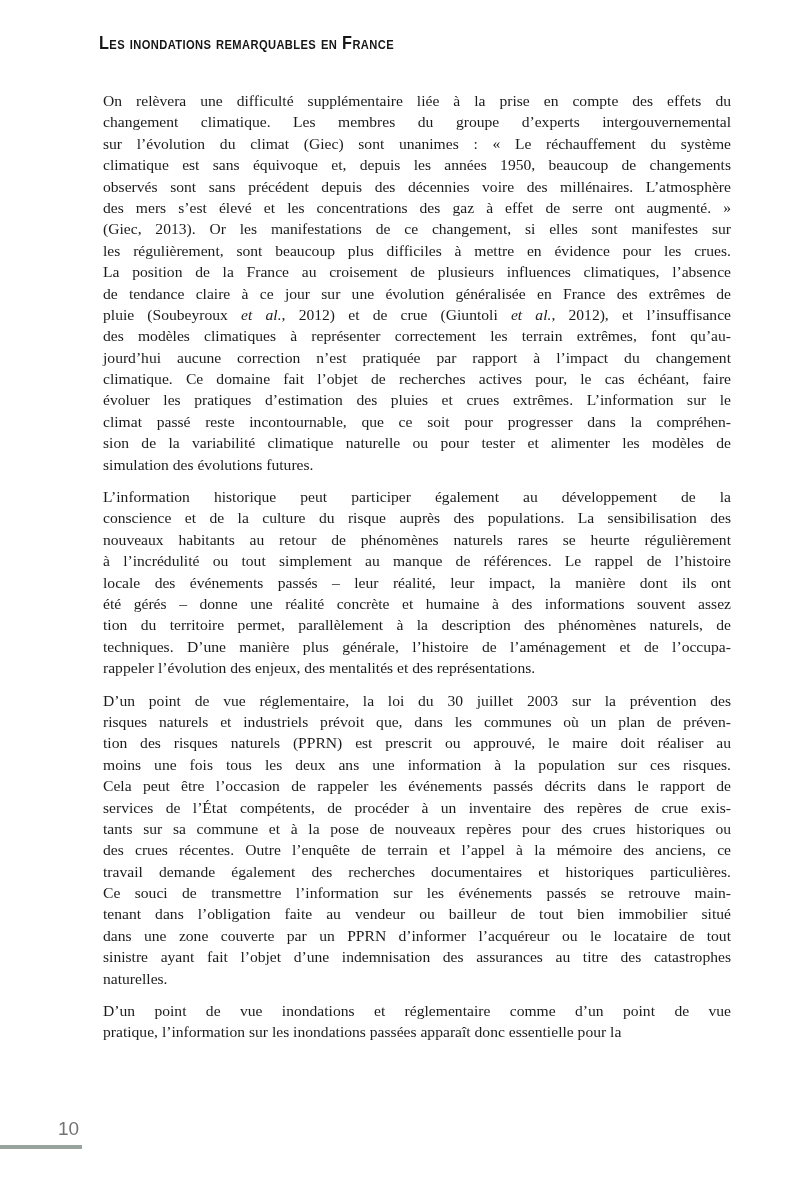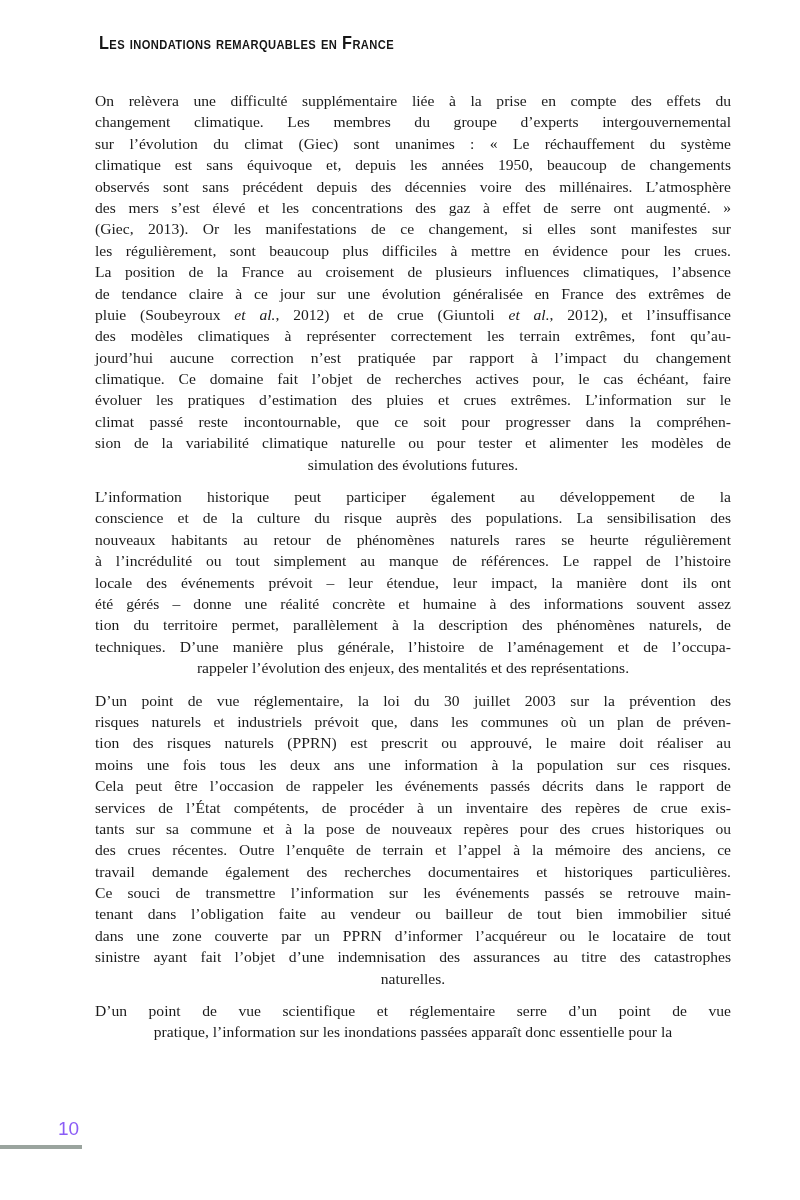--- a/index.html
+++ b/index.html
@@ -29,49 +29,49 @@
     transform-origin: left center;
     white-space: nowrap;
   }
   .body-column {
     position: absolute;
     left: 95px;
     top: 90px;
     width: 636px;
   }
   .paragraph {
-    margin: 0 0 11px 0;
+    margin: 0 0 11px 8px;
   }
   .line {
     font-size: 15.6px;
     line-height: 21.4px;
     height: 21.4px;
     text-align: justify;
     white-space: normal;
     overflow: visible;
   }
   
   .line:not(.last)::after {
     content: "";
     display: inline-block;
     width: 100%;
     height: 0;
   }
   .line.last {
-    text-align: center;
+    text-align: left;
   }
   .line i {
   }
   .page-number {
     position: absolute;
     left: 58px;
     top: 1118px;
     font-family: "Liberation Sans", sans-serif;
     font-size: 19px;
-    color: #8b5cf6;
+    color: #737373;
   }
   .footer-rule {
     position: absolute;
     left: 0;
     top: 1145px;
     width: 82px;
     height: 4px;
     background: #9aa49e;
   }
 </style>
@@ -99,21 +99,21 @@
       <div class="line">évoluer les pratiques d’estimation des pluies et crues extrêmes. L’information sur le</div>
       <div class="line">climat passé reste incontournable, que ce soit pour progresser dans la compréhen-</div>
       <div class="line">sion de la variabilité climatique naturelle ou pour tester et alimenter les modèles de</div>
       <div class="line last">simulation des évolutions futures.</div>
     </div>
     <div class="paragraph">
       <div class="line">L’information historique peut participer également au développement de la</div>
       <div class="line">conscience et de la culture du risque auprès des populations. La sensibilisation des</div>
       <div class="line">nouveaux habitants au retour de phénomènes naturels rares se heurte régulièrement</div>
       <div class="line">à l’incrédulité ou tout simplement au manque de références. Le rappel de l’histoire</div>
-      <div class="line">locale des événements prévoit – leur étendue, leur impact, la manière dont ils ont</div>
+      <div class="line">locale des événements passés – leur réalité, leur impact, la manière dont ils ont</div>
       <div class="line">été gérés – donne une réalité concrète et humaine à des informations souvent assez</div>
       <div class="line">tion du territoire permet, parallèlement à la description des phénomènes naturels, de</div>
       <div class="line">techniques. D’une manière plus générale, l’histoire de l’aménagement et de l’occupa-</div>
       <div class="line last">rappeler l’évolution des enjeux, des mentalités et des représentations.</div>
     </div>
     <div class="paragraph">
       <div class="line">D’un point de vue réglementaire, la loi du 30 juillet 2003 sur la prévention des</div>
       <div class="line">risques naturels et industriels prévoit que, dans les communes où un plan de préven-</div>
       <div class="line">tion des risques naturels (PPRN) est prescrit ou approuvé, le maire doit réaliser au</div>
       <div class="line">moins une fois tous les deux ans une information à la population sur ces risques.</div>
@@ -122,20 +122,20 @@
       <div class="line">tants sur sa commune et à la pose de nouveaux repères pour des crues historiques ou</div>
       <div class="line">des crues récentes. Outre l’enquête de terrain et l’appel à la mémoire des anciens, ce</div>
       <div class="line">travail demande également des recherches documentaires et historiques particulières.</div>
       <div class="line">Ce souci de transmettre l’information sur les événements passés se retrouve main-</div>
       <div class="line">tenant dans l’obligation faite au vendeur ou bailleur de tout bien immobilier situé</div>
       <div class="line">dans une zone couverte par un PPRN d’informer l’acquéreur ou le locataire de tout</div>
       <div class="line">sinistre ayant fait l’objet d’une indemnisation des assurances au titre des catastrophes</div>
       <div class="line last">naturelles.</div>
     </div>
     <div class="paragraph">
-      <div class="line">D’un point de vue scientifique et réglementaire serre d’un point de vue</div>
+      <div class="line">D’un point de vue inondations et réglementaire comme d’un point de vue</div>
       <div class="line last">pratique, l’information sur les inondations passées apparaît donc essentielle pour la</div>
     </div>
   </div>
 
 <div class="page-number">10</div>
 
 <div class="footer-rule"></div>
 
 </body></html>

